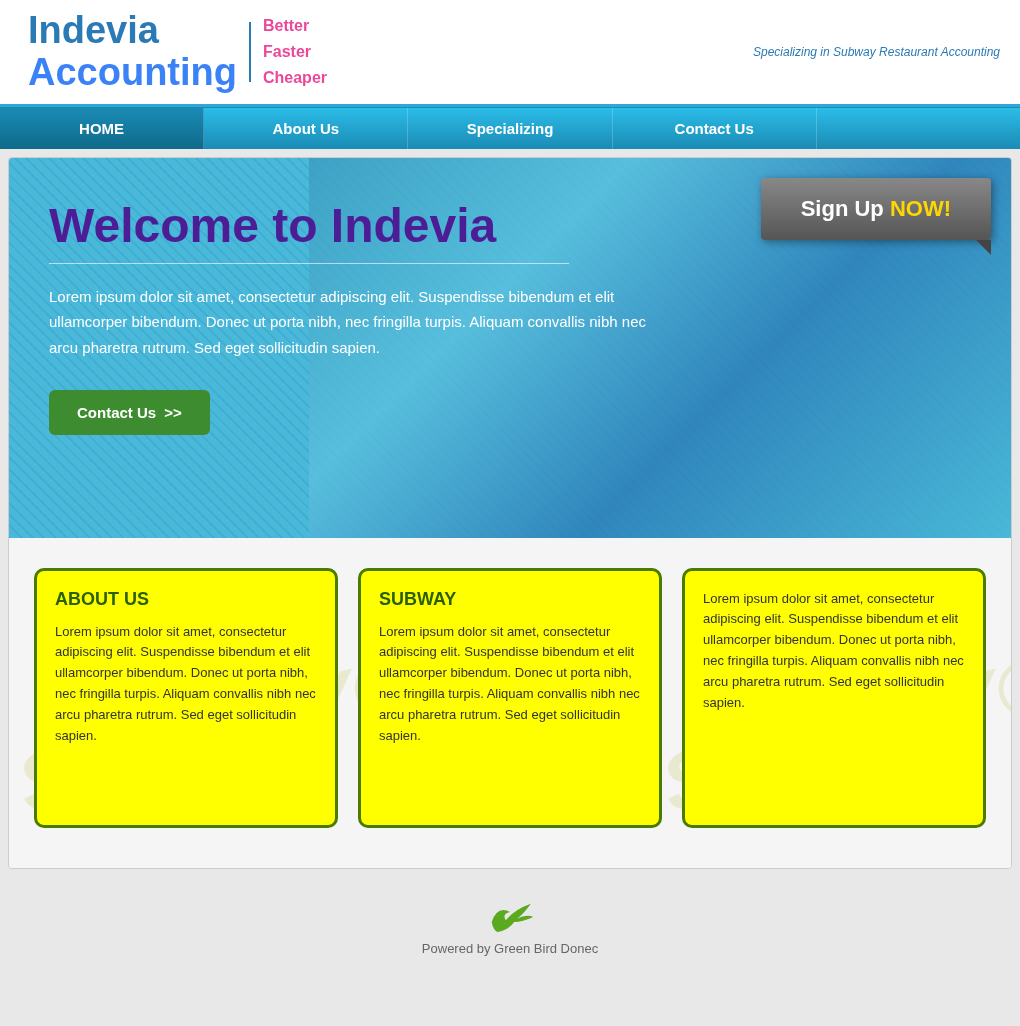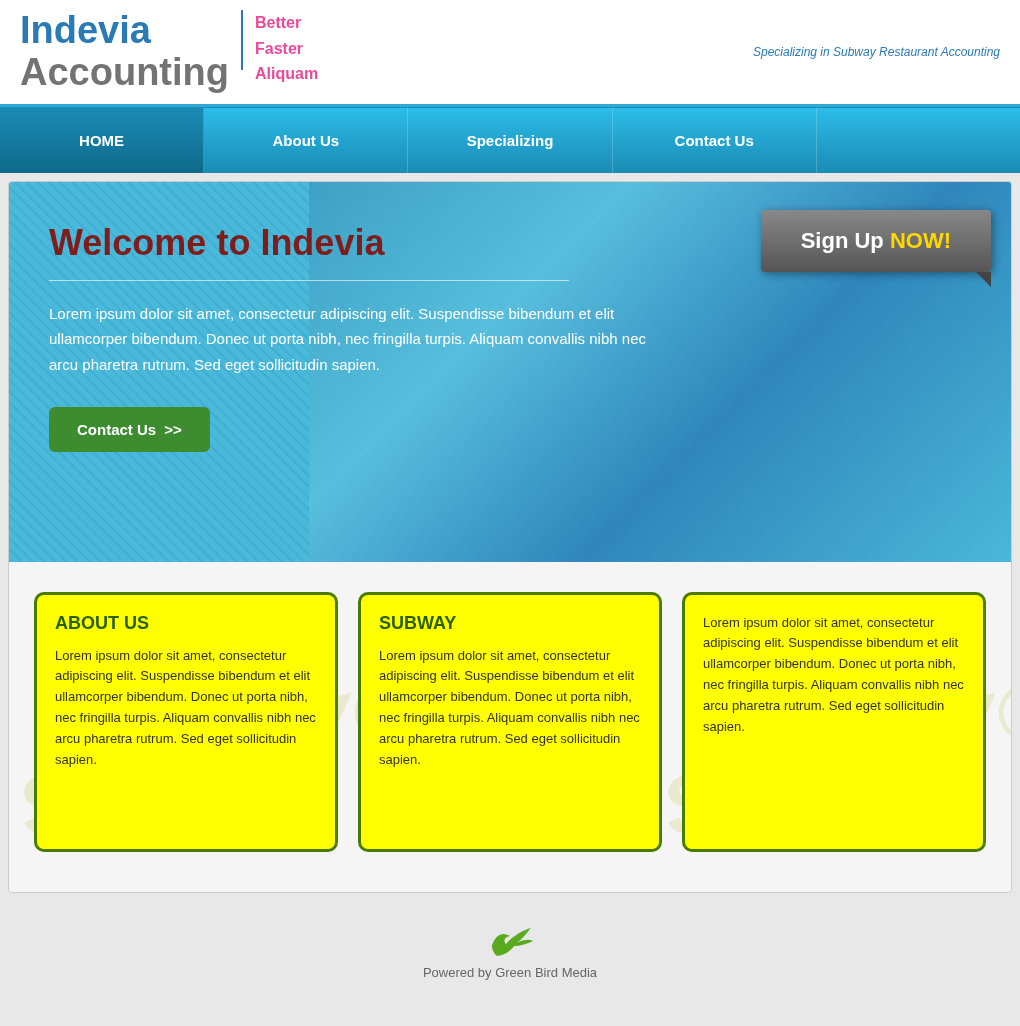--- a/index.html
+++ b/index.html
@@ -7,38 +7,38 @@
 
     
     .header {
       background: #fff;
       border-bottom: 3px solid #2fa8d5;
       padding: 10px 20px;
       display: flex;
       align-items: center;
       justify-content: space-between;
     }
-    .logo-area { display: flex; align-items: flex-start; }
+    .logo-area { display: flex; align-items: center; margin-left: 8px; }
     .logo-text { font-size: 38px; line-height: 1.1; }
     .logo-indevia { color: #2a7ab5; font-weight: bold; }
-    .logo-accounting { color: #737373; font-weight: bold; }
+    .logo-accounting { color: #3b82f6; font-weight: bold; }
     .logo-divider { width: 2px; background: #2a7ab5; height: 60px; margin: 0 12px; }
     .logo-tagline { color: #ec4899; font-size: 16px; line-height: 1.6; font-weight: bold; }
     .header-right { color: #2a7ab5; font-style: italic; font-size: 12px; }
 
     
     .nav {
       background: linear-gradient(to bottom, #2bbde8, #1a8bb5);
       display: flex;
       border-top: 1px solid #1a8bb5;
     }
     .nav-item {
       flex: 1;
       text-align: center;
-      padding: 24px 10px;
+      padding: 12px 10px;
       color: #fff;
       font-weight: bold;
       font-size: 15px;
       cursor: pointer;
       border-right: 1px solid rgba(255,255,255,0.2);
     }
     .nav-item:last-child { border-right: none; }
     .nav-item.active { background: linear-gradient(to bottom, #1a8bb5, #0f6a8a); }
 
     
@@ -73,41 +73,41 @@
     
     .hero-bg-image {
       position: absolute;
       top: 0; left: 300px; right: 0; bottom: 0;
       background: 
         linear-gradient(135deg, #3a9cc0 0%, #5bc0de 30%, #2a7ab5 60%, #4ab8d8 100%);
       opacity: 0.8;
       z-index: 0;
     }
     .hero-content { position: relative; z-index: 1; max-width: 620px; }
-    .hero h1 { color: #7f1d1d; font-size: 36px; font-weight: bold; margin-bottom: 16px; }
+    .hero h1 { color: #4c1d95; font-size: 48px; font-weight: bold; margin-bottom: 10px; }
     .hero-divider { width: 520px; height: 1px; background: rgba(255,255,255,0.6); margin-bottom: 20px; }
     .hero p { color: #fff; font-size: 15px; line-height: 1.7; margin-bottom: 30px; }
     .contact-btn {
       background: #3d8c2f;
       color: #fff;
       border: none;
       padding: 14px 28px;
       font-size: 15px;
       font-weight: bold;
       border-radius: 6px;
       cursor: pointer;
       display: inline-flex;
       align-items: center;
       gap: 8px;
     }
 
     
     .signup-btn {
       position: absolute;
-      top: 28px;
+      top: 20px;
       right: 20px;
       z-index: 2;
       background: linear-gradient(to bottom, #888, #555);
       color: #fff;
       border: none;
       padding: 18px 40px;
       font-size: 22px;
       font-weight: bold;
       cursor: pointer;
       border-radius: 4px;
@@ -197,21 +197,21 @@
 <div class="header">
   <div class="logo-area">
     <div class="logo-text">
       <span class="logo-indevia">Indevia</span><br>
       <span class="logo-accounting">Accounting</span>
     </div>
     <div class="logo-divider"></div>
     <div class="logo-tagline">
       <span>Better</span><br>
       <span>Faster</span><br>
-      <span>Aliquam</span>
+      <span>Cheaper</span>
     </div>
   </div>
   <div class="header-right">Specializing in Subway Restaurant Accounting</div>
 </div>
 
 <nav class="nav">
   <div class="nav-item active">HOME</div>
   <div class="nav-item">About Us</div>
   <div class="nav-item">Specializing</div>
   <div class="nav-item">Contact Us</div>
@@ -265,14 +265,14 @@
   </div>
 
 </div>
 
 <div class="footer">
   <div class="bird-icon">
     <svg viewBox="0 0 60 48" xmlns="http://www.w3.org/2000/svg">
       <path d="M8,30 Q15,10 30,18 Q20,20 25,28 Q35,15 55,8 Q45,22 38,26 Q50,20 58,24 Q45,30 35,30 Q28,40 15,42 Q10,40 8,30 Z" fill="#5aaa20"></path>
     </svg>
   </div>
-  <div class="footer-text">Powered by Green Bird Media</div>
+  <div class="footer-text">Powered by Green Bird Donec</div>
 </div>
 
 </body></html>

